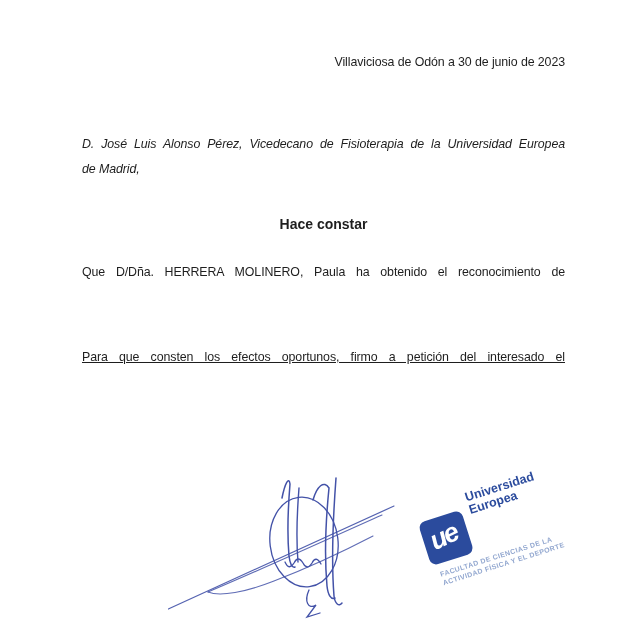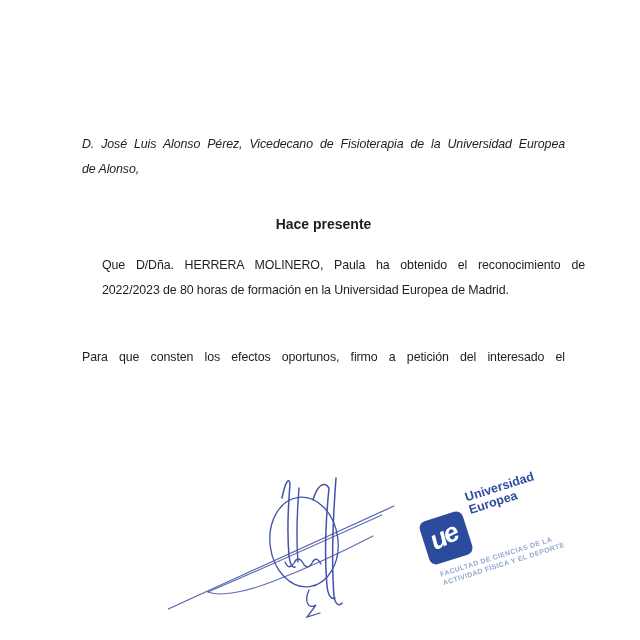--- a/index.html
+++ b/index.html
@@ -22,22 +22,22 @@
     position:absolute;left:82px;width:483px;
     font-size:12.4px;line-height:24.6px;letter-spacing:-0.1px;
   }
   .date-line{top:50px;text-align:right;}
   .jline{display:block;text-align:justify;text-align-last:justify;}
   .jline.last{text-align-last:left;}
   .p1{top:132px;font-style:italic;}
   .heading{
     top:212px;text-align:center;font-weight:bold;font-size:14px;letter-spacing:0;
   }
-  .p2{top:253px;margin-left:20px;}
-  .p3{top:345px;}
+  .p2{top:260px;}
+  .p3{top:345px;text-decoration:underline;}
 
   .signature-svg{position:absolute;left:168px;top:438px;width:290px;height:200px;}
 
   .stamp{
     position:absolute;left:413px;top:508px;width:200px;
     transform:rotate(-17.6deg);transform-origin:0 0;
   }
   .stamp-row{display:flex;gap:8px;}
   .logo-square{
     width:45px;height:45px;margin-top:16px;flex:0 0 45px;
@@ -58,31 +58,31 @@
     font-size:7px;line-height:8.5px;letter-spacing:0.4px;font-weight:bold;
     color:var(--stamp-faculty-blue);
     text-transform:uppercase;
   }
 </style>
 </head>
 <body>
 
 <div class="page">
 
+  <div class="textblock date-line">Villaviciosa de Odón a 30 de junio de 2023</div>
 
   <div class="textblock p1">
     <span class="jline">D. José Luis Alonso Pérez, Vicedecano de Fisioterapia de la Universidad Europea</span>
-    <span class="jline last">de Alonso,</span>
+    <span class="jline last">de Madrid,</span>
   </div>
 
-  <div class="textblock heading">Hace presente</div>
+  <div class="textblock heading">Hace constar</div>
 
   <div class="textblock p2">
     <span class="jline">Que D/Dña. HERRERA MOLINERO, Paula ha obtenido el reconocimiento de</span>
-    <span class="jline last">2022/2023 de 80 horas de formación en la Universidad Europea de Madrid.</span>
   </div>
 
   <div class="textblock p3">
     <span class="jline">Para que consten los efectos oportunos, firmo a petición del interesado el</span>
   </div>
 
   <svg class="signature-svg" viewBox="0 0 290 200" xmlns="http://www.w3.org/2000/svg">
     <g fill="none" stroke-linecap="round" style="stroke:var(--signature-ink,#4352a8)">
       <path d="M -2,172 L 226,68" stroke-width="1.2" opacity="0.9"></path>
       <path d="M 40,154 C 90,133 160,101 214,77" stroke-width="1.1" opacity="0.85"></path>

